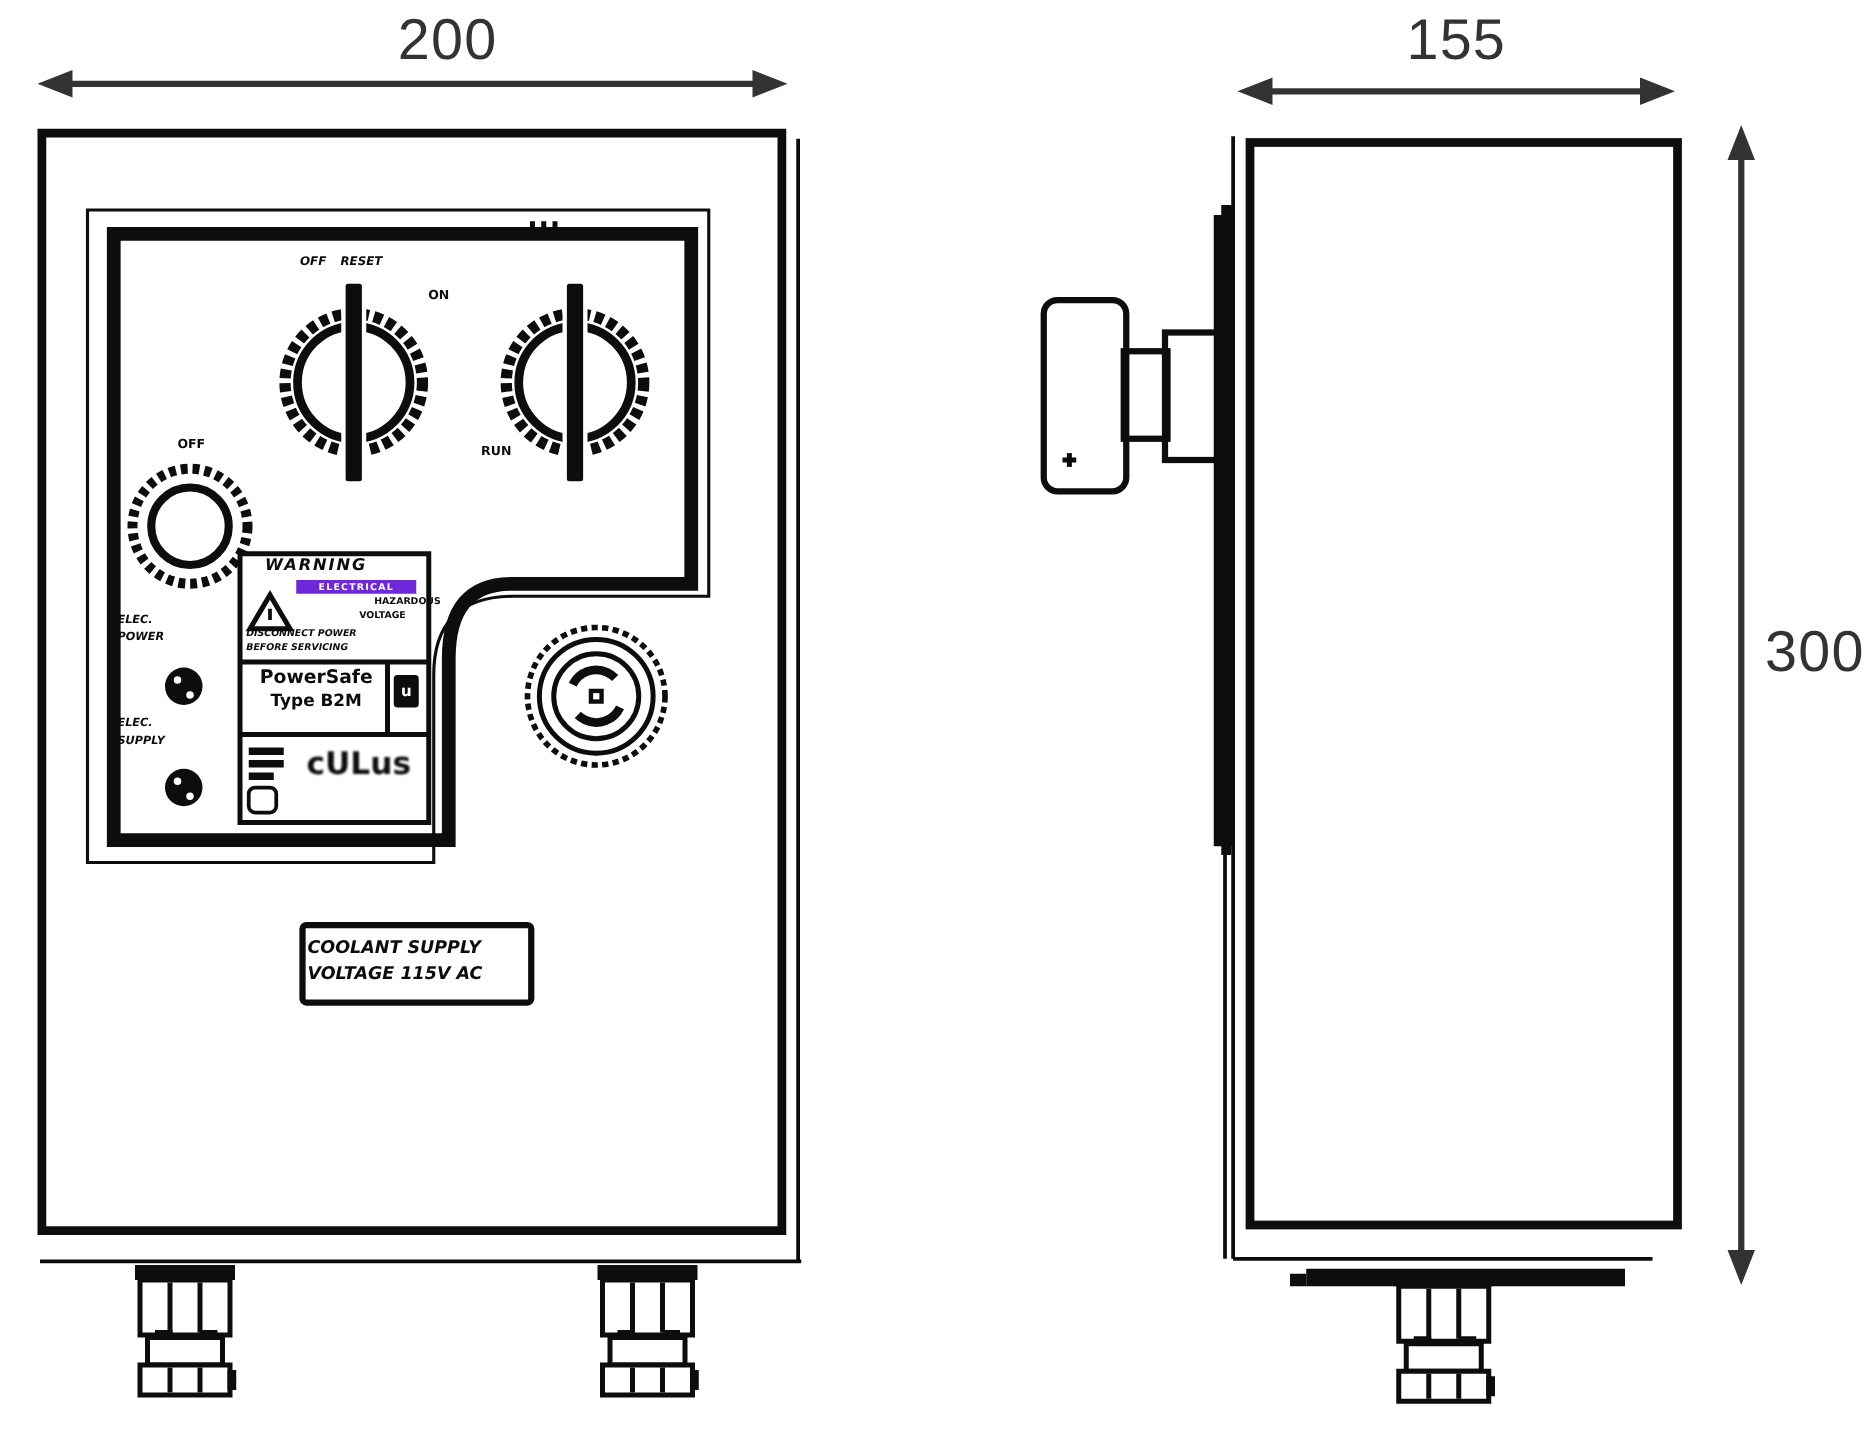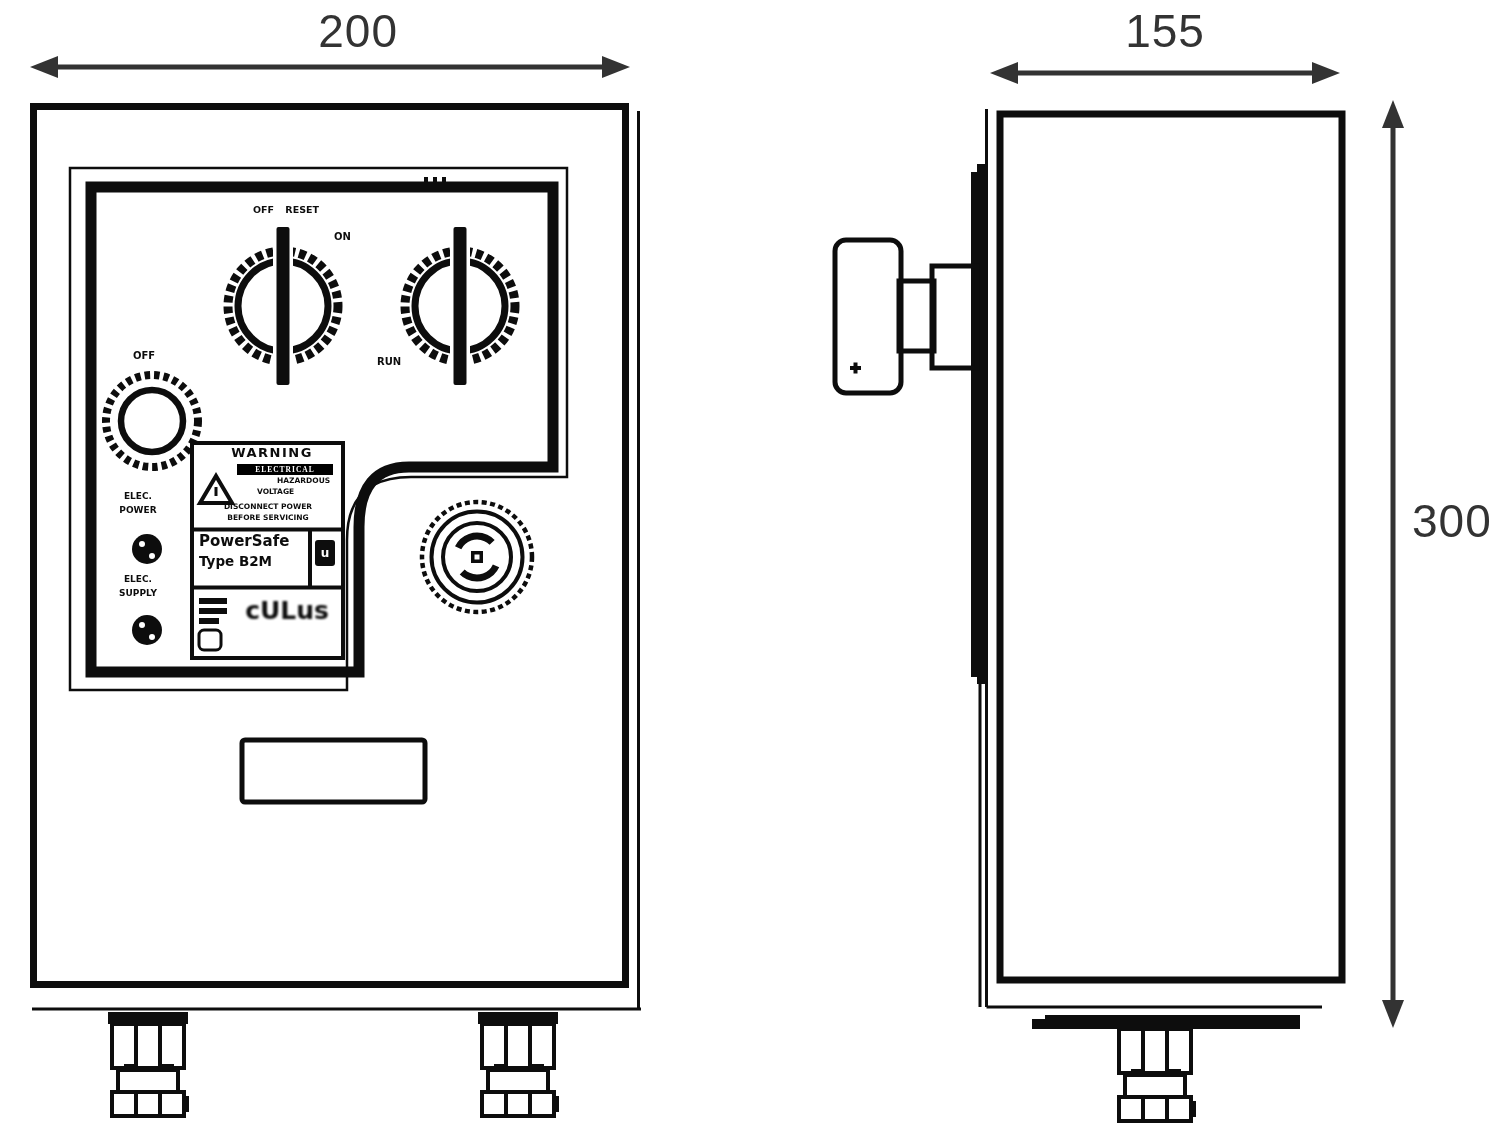--- a/index.html
+++ b/index.html
@@ -2,31 +2,31 @@
 <html><head>
 <meta charset="utf-8">
 <title>Enclosure Dimension Drawing</title>
 <style>
   html,body{margin:0;padding:0;background:#fff;}
   .stage{
     position:relative;width:1500px;height:1147px;background:#fff;overflow:hidden;
     font-family:"Liberation Sans", sans-serif;color:#111;
   }
   .stage svg{position:absolute;left:0;top:0;}
-  .txt{position:absolute;z-index:2;}
+  .txt{position:absolute;z-index:2;text-align:center;}
   .dim{
     font-family:"Liberation Sans", sans-serif;
     font-size:46px;color:#333;letter-spacing:1px;text-align:center;line-height:50px;
   }
   .t{
     font-family:"DejaVu Sans", sans-serif;font-weight:bold;color:#0d0d0d;
     filter:blur(.32px);
   }
-  .c{text-align:center;}
-  .inv{background:#000000;color:#fff;display:flex;align-items:center;justify-content:center;font-family:Liberation Serif, serif;}
+  .c{text-align:left;font-style:italic;}
+  .inv{background:#6d28d9;color:#fff;display:flex;align-items:center;justify-content:center;}
   .ulbox{
     background:#0d0d0d;color:#fff;border-radius:3px;display:flex;align-items:center;justify-content:center;
     font-family:"DejaVu Sans", sans-serif;font-weight:bold;
   }
   .blob{filter:blur(1px);}
 </style>
 </head>
 <body>
 
 <div class="stage">
@@ -196,14 +196,18 @@
   <div class="txt t" style="left:241px;top:487px;width:98px;font-size:7.5px;margin-left:16px;">VOLTAGE</div>
   <div class="txt t c" style="left:197px;top:502px;width:142px;font-size:7.5px;">DISCONNECT POWER</div>
   <div class="txt t c" style="left:197px;top:513px;width:142px;font-size:7.5px;">BEFORE SERVICING</div>
 
   <div class="txt t" style="left:199px;top:532px;width:108px;font-size:15px;">PowerSafe</div>
   <div class="txt t" style="left:199px;top:553px;width:108px;font-size:13.5px;">Type B2M</div>
   <div class="txt ulbox" style="left:315px;top:540px;width:20px;height:26px;font-size:12px;">u</div>
 
   <div class="txt t blob" style="left:236px;top:596px;width:102px;font-size:25px;text-align:center;">cULus</div>
 
+  <div class="txt t c" style="left:246px;top:748px;width:176px;font-size:14px;line-height:21px;">
+    <div>COOLANT SUPPLY</div>
+    <div>VOLTAGE 115V AC</div>
+  </div>
 
 </div>
 
 </body></html>

